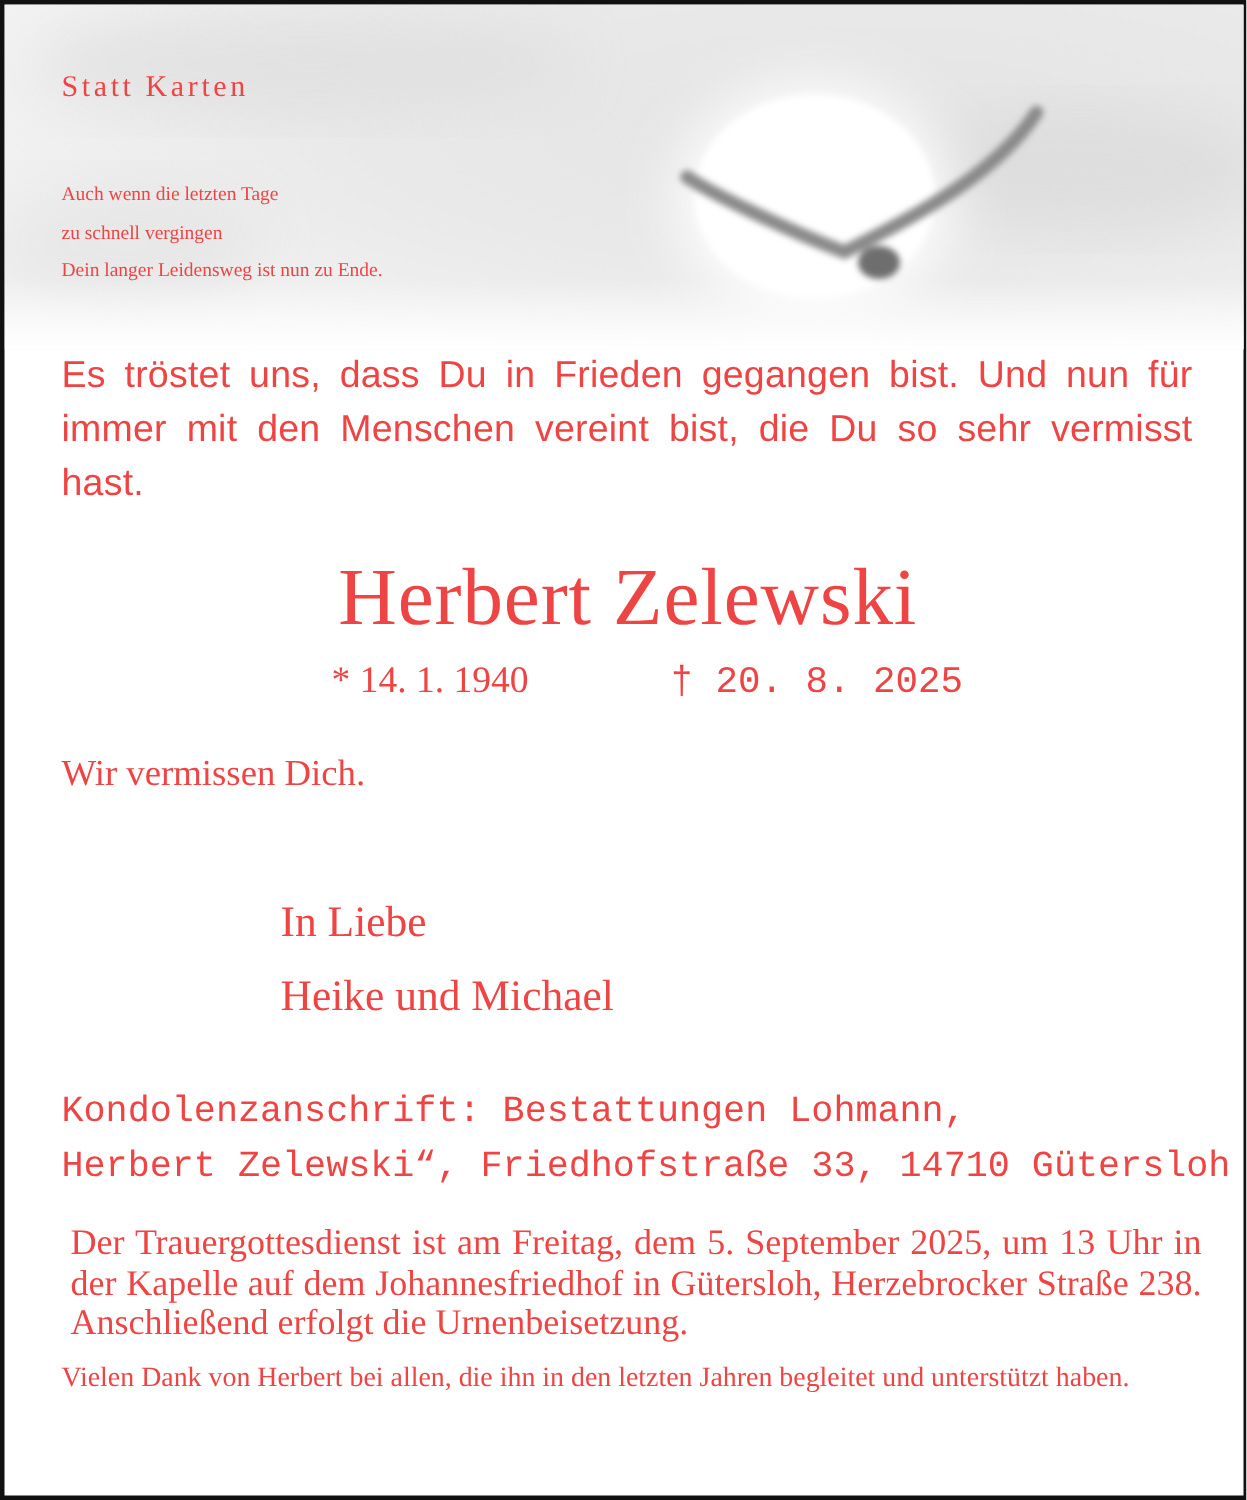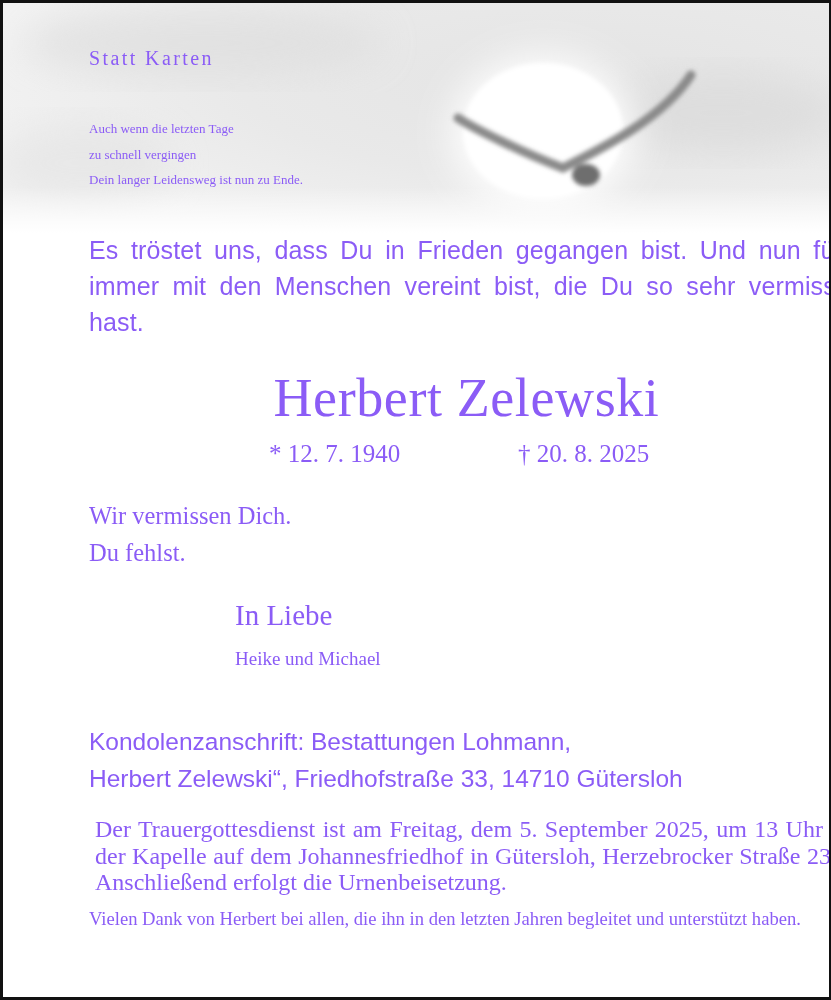--- a/index.html
+++ b/index.html
@@ -5,37 +5,37 @@
     html, body { margin: 0; padding: 0; background: #ffffff; }
     body { width: 831px; height: 1000px; overflow: hidden; position: relative; }
     .frame {
       position: absolute; left: 0; top: 0; width: 831px; height: 1000px;
       box-sizing: border-box;
       border-top: 3px solid #111; border-left: 3px solid #111;
       border-right: 2px solid #111; border-bottom: 3px solid #111;
       background: #ffffff; overflow: hidden;
     }
     .header-art { position: absolute; left: 0; top: 0; width: 831px; height: 230px; }
-    .txt { position: absolute; font-family: "DejaVu Serif", "Liberation Serif", serif; color: #8b5cf6; white-space: nowrap; margin-left: 48px; }
+    .txt { position: absolute; font-family: "DejaVu Serif", "Liberation Serif", serif; color: #ef4444; white-space: nowrap; }
     .statt { left: 38px; top: 44px; font-size: 20px; letter-spacing: 2.4px; font-family: "Liberation Serif", serif; }
     .poem { left: 38px; top: 113px; font-size: 13px; line-height: 25.5px; font-family: "Liberation Serif", serif; }
     .poem div { display: block; }
     .consol {
       left: 38px; top: 229px; width: 754px; white-space: normal;
       font-size: 25px; line-height: 36px; text-align: justify; text-align-last: left;
       font-family: Liberation Sans, sans-serif; letter-spacing: 0.15px;
     }
     .name { left: 0; width: 831px; top: 364px; text-align: center; font-size: 54px; font-family: "Liberation Serif", serif; letter-spacing: 0.6px; }
     .dates { top: 437px; font-size: 25px; font-family: "Liberation Serif", serif; }
     .born { left: 218px; }
-    .died { left: 467px; }
+    .died { left: 444px; font-family: Liberation Mono, monospace; }
     .miss { left: 38px; top: 494px; font-size: 24.5px; line-height: 37px; font-family: "Liberation Serif", serif; }
     .love { left: 184px; top: 596px; font-size: 29px; font-family: "Liberation Serif", serif; }
-    .family { left: 184px; top: 645px; font-size: 19px; font-family: "Liberation Serif", serif; }
-    .address { left: 38px; top: 720px; font-size: 24.5px; line-height: 37px; font-family: Liberation Sans, sans-serif; }
+    .family { left: 184px; top: 645px; font-size: 29px; font-family: "Liberation Serif", serif; }
+    .address { left: 38px; top: 720px; font-size: 24.5px; line-height: 37px; font-family: Liberation Mono, monospace; }
     .service {
       left: 44px; top: 813px; width: 754px; white-space: normal;
       font-size: 24px; line-height: 26.5px; text-align: justify; text-align-last: left;
       font-family: "Liberation Serif", serif;
     }
     .thanks {
       left: 38px; top: 903px; width: 754px; white-space: normal;
       font-size: 18.6px; line-height: 26.5px; text-align: justify; text-align-last: left;
       font-family: "Liberation Serif", serif;
     }
@@ -87,26 +87,25 @@
   <div class="txt poem">
     <div>Auch wenn die letzten Tage</div>
     <div>zu schnell vergingen</div>
     <div>Dein langer Leidensweg ist nun zu Ende.</div>
   </div>
 
   <div class="txt consol">Es tröstet uns, dass Du in Frieden gegangen bist. Und nun für immer mit den Menschen vereint bist, die Du so sehr vermisst hast.</div>
 
   <div class="txt name">Herbert Zelewski</div>
 
-  <div class="txt dates born">* 12. 7. 1940</div>
+  <div class="txt dates born">* 14. 1. 1940</div>
   <div class="txt dates died">† 20. 8. 2025</div>
 
   <div class="txt miss">
     <div>Wir vermissen Dich.</div>
-    <div>Du fehlst.</div>
   </div>
 
   <div class="txt love">In Liebe</div>
   <div class="txt family">Heike und Michael</div>
 
   <div class="txt address">
     <div>Kondolenzanschrift: Bestattungen Lohmann,</div>
     <div>Herbert Zelewski“, Friedhofstraße 33, 14710 Gütersloh</div>
   </div>
 

